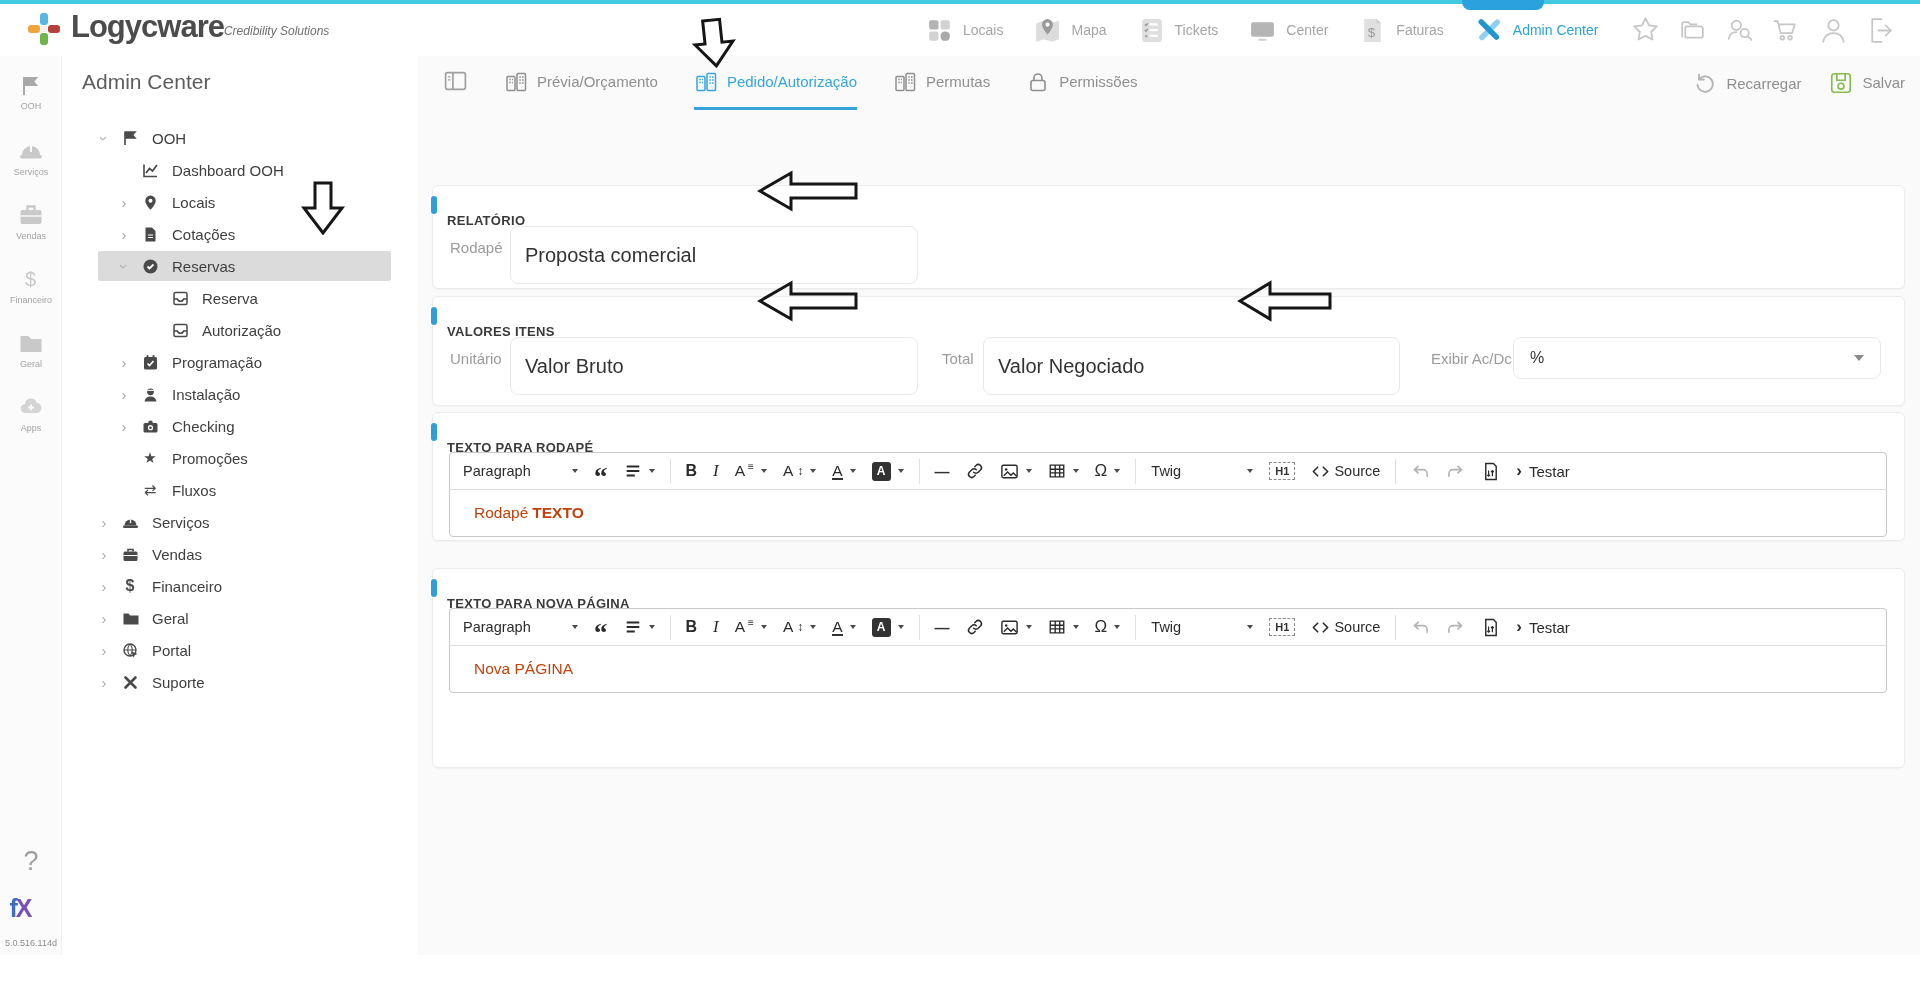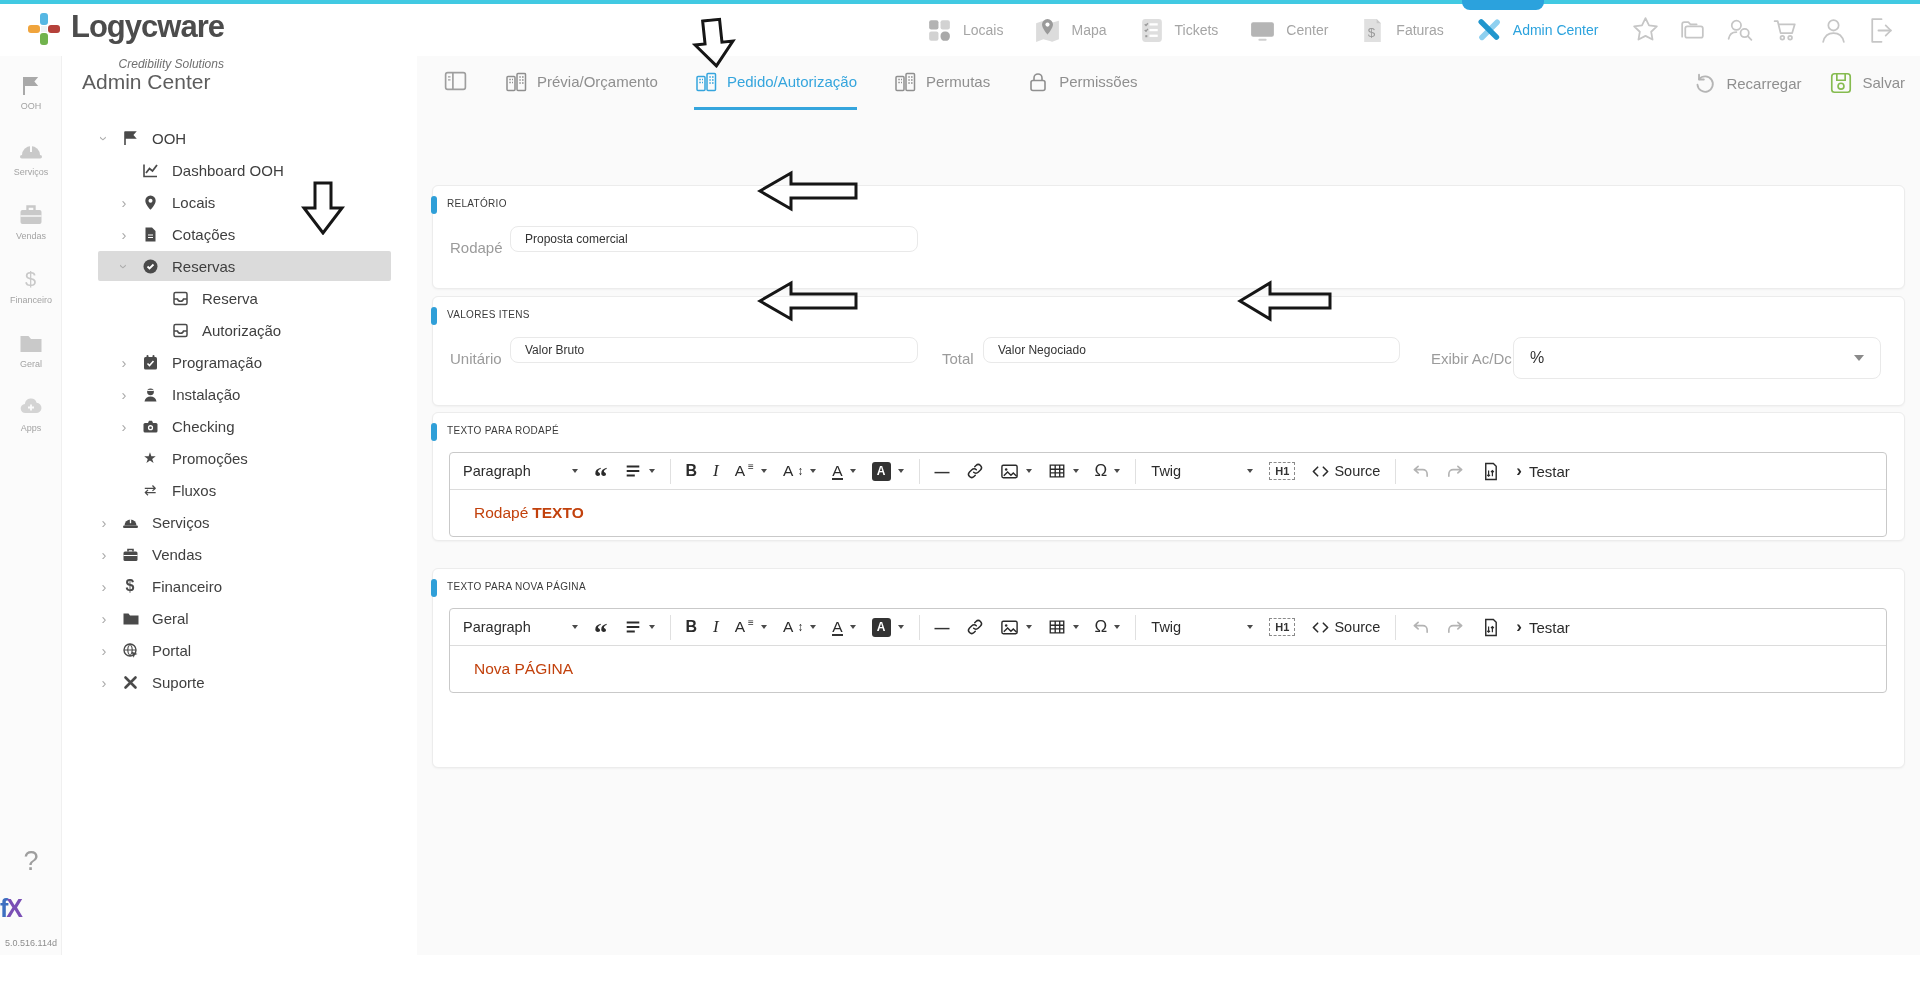--- a/index.html
+++ b/index.html
@@ -1,35 +1,35 @@
 <!DOCTYPE html>
 <html><head>
 <meta charset="utf-8">
 <style>
 *{margin:0;padding:0;box-sizing:border-box}
 body{width:1920px;height:997px;position:relative;background:#fff;font-family:"Liberation Sans","DejaVu Sans",sans-serif;overflow:hidden}
 .topline{position:absolute;top:0;left:0;width:100%;height:4px;background:#41c9e2;z-index:1}
 header{position:absolute;top:4px;left:0;width:100%;height:52px;background:#fff;z-index:2}
 .logo{position:absolute;left:26px;top:7px;display:flex;gap:9px;align-items:flex-start}
-.logo-text{display:flex;flex-direction:column;align-items:flex-end}
+.logo-text{display:flex;flex-direction:row;}
 .logo-name{font-size:31px;font-weight:bold;color:#4c4c4c;letter-spacing:-1px;line-height:1.05}
 .logo-tag{font-size:12px;font-style:italic;color:#6f6f6f;margin-top:13px}
 .hnav{position:absolute;left:925px;top:0;height:52px;display:flex;align-items:center;gap:30px}
 .hnav-item{display:flex;align-items:center;gap:9px;font-size:14px;color:#a5a5a5;cursor:pointer}
 .hnav-item.active{color:#2ba2dd}
 .admin-indicator{position:absolute;left:1462px;top:-4px;width:82px;height:10px;background:#2ba2dd;border-radius:0 0 8px 8px;z-index:6}
 .hicons{position:absolute;right:24px;top:0;height:52px;display:flex;align-items:center;gap:16px}
 .hicons svg{width:31px;height:31px}
 .si{stroke:#c6c6c6;fill:none;stroke-width:1.7;stroke-linecap:round;stroke-linejoin:round}
 .app{position:absolute;top:56px;left:0;width:1920px;height:899px;background:#fafafa}
 .rail{position:absolute;left:0;top:0;width:62px;height:899px;background:#fbfbfb;border-right:1px solid #f0f0f0}
 .rail-item{position:absolute;left:0;width:62px;display:flex;flex-direction:column;align-items:center;gap:3px;cursor:pointer}
 .rail-item .rlabel{font-size:9px;color:#a3a3a3}
 .rail-help{position:absolute;left:0;width:62px;top:790px;text-align:center;font-size:27px;color:#9e9e9e;cursor:pointer}
-.rail-brand{position:absolute;left:0;width:40px;top:838px;font-size:25px;font-weight:bold;letter-spacing:-2px}
+.rail-brand{position:absolute;left:0;width:40px;top:838px;text-align:center;font-size:25px;font-weight:bold;letter-spacing:-2px}
 .rail-brand .b1{color:#3d6fc0}.rail-brand .b2{color:#7a4fb5}
 .rail-version{position:absolute;left:0;width:62px;top:882px;text-align:center;font-size:9px;color:#8d8d8d}
 .sidepanel{position:absolute;left:62px;top:0;width:355px;height:899px;background:#fff}
 .panel-title{position:absolute;left:20px;top:14px;font-size:21px;color:#5d5d5d}
 .tree{position:absolute;left:0;top:66px;width:355px}
 .trow{display:flex;align-items:center;height:32px;font-size:15px;color:#3f3f3f;position:relative;cursor:pointer}
 .trow>*{position:relative;z-index:1}
 .trow.selected::before{content:"";position:absolute;left:36px;right:26px;top:1px;bottom:1px;background:#dbdbdb;border-radius:2px;z-index:0}
 .trow.l0{padding-left:30px}.trow.l1{padding-left:50px}.trow.l2{padding-left:80px}
 .chev{width:24px;text-align:center;color:#aaa;font-size:15px}
@@ -38,23 +38,23 @@
 .tlabel{margin-left:8px}
 .tabsrow{position:absolute;left:443px;top:0;width:1462px;height:54px;display:flex;align-items:center}
 .tab{display:flex;align-items:center;gap:9px;font-size:15px;color:#8f8f8f;margin-right:36px;height:54px;cursor:pointer;border-bottom:3px solid transparent}
 .tab.active{color:#35a5dd;border-bottom-color:#35a5dd}
 .tab svg{flex:0 0 auto}
 .tabactions{margin-left:auto;display:flex;align-items:flex-start;gap:28px}
 .action{display:flex;align-items:center;gap:9px;font-size:15px;color:#8f8f8f;cursor:pointer}
 .card{position:absolute;left:432px;width:1473px;background:#fff;border:1px solid #ececec;border-radius:6px;box-shadow:0 1px 2px rgba(0,0,0,.04)}
 .card1{top:129px;height:104px}.card2{top:240px;height:110px}.card3{top:356px;height:129px}.card4{top:512px;height:200px}
 .pill{position:absolute;left:-2px;top:10px;width:6px;height:18px;background:#2f9fd8;border-radius:3px}
-.card-title{position:absolute;left:14px;top:12px;font-size:10px;font-weight:normal;color:#3a3a3a;letter-spacing:.3px}
+.card-title{position:absolute;left:14px;top:27px;font-size:13px;font-weight:bold;color:#3a3a3a;letter-spacing:.3px}
 .fieldlabel{position:absolute;font-size:15px;color:#9b9b9b;top:53px}
-.input{position:absolute;top:40px;height:26px;border:1px solid #e9e9e9;border-radius:8px;background:#fff;font-size:12px;color:#333;padding:0 14px;font-family:inherit;outline:none}
+.input{position:absolute;top:40px;height:58px;border:1px solid #e9e9e9;border-radius:8px;background:#fff;font-size:20px;color:#333;padding:0 14px;font-family:inherit;outline:none}
 .selectbox{position:absolute;top:40px;height:42px;border:1px solid #e9e9e9;border-radius:8px;background:#fff;font-size:16px;color:#333;padding:0 16px;display:flex;align-items:center;justify-content:space-between;cursor:pointer}
 .selcaret{width:0;height:0;border-left:5px solid transparent;border-right:5px solid transparent;border-top:6px solid #8a8a8a}
 .editor{position:absolute;left:16px;top:39px;width:1438px;border:1px solid #c9c9c9;border-radius:4px;background:#fff}
 .ed-toolbar{height:37px;display:flex;align-items:center;padding:0 8px;border-bottom:1px solid #dcdcdc;gap:6px}
 .ed-content{height:46px;display:flex;align-items:center;padding:0 24px;font-size:15.5px;color:#c2410c;cursor:text}
 .ed-content b{margin-left:4px}
 .tb{display:flex;align-items:center;gap:4px;padding:0 5px;height:30px;color:#2b2b2b;font-size:15px;cursor:pointer;border-radius:3px}
 .caret{width:0;height:0;border-left:3.5px solid transparent;border-right:3.5px solid transparent;border-top:4.5px solid #4a4a4a;margin-left:3px}
 .vsep{width:1px;height:25px;background:#e0e0e0;margin:0 4px}
 .paragraph-dd{width:125px;justify-content:space-between;font-size:14.5px}

